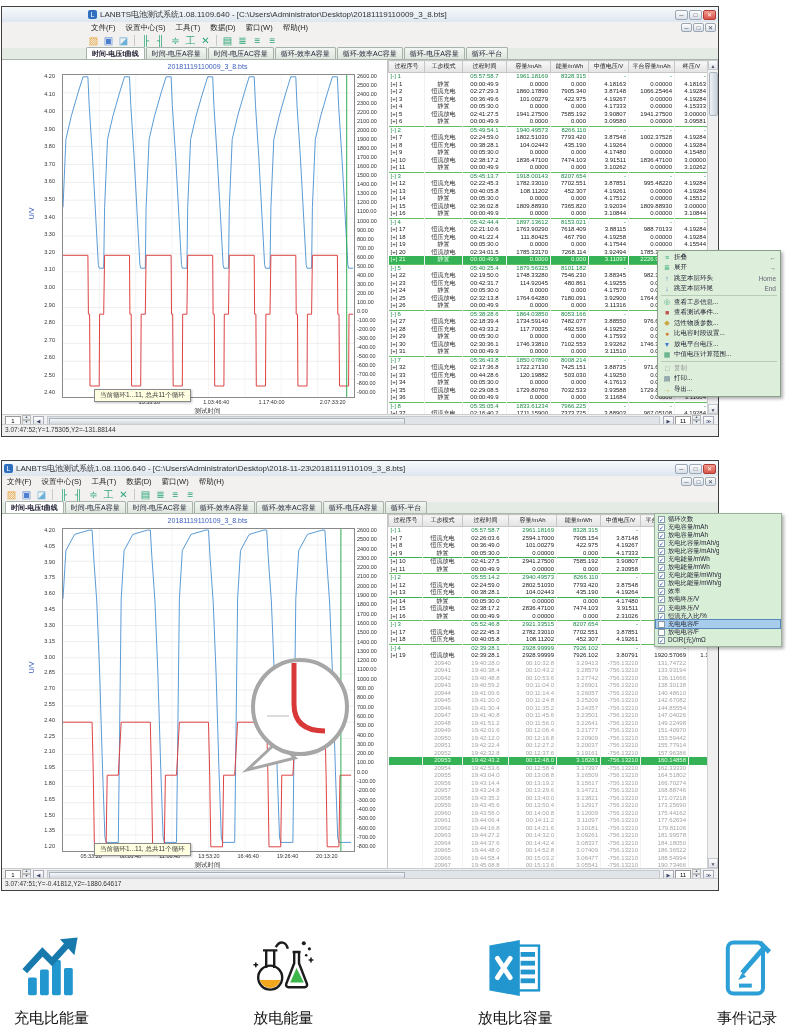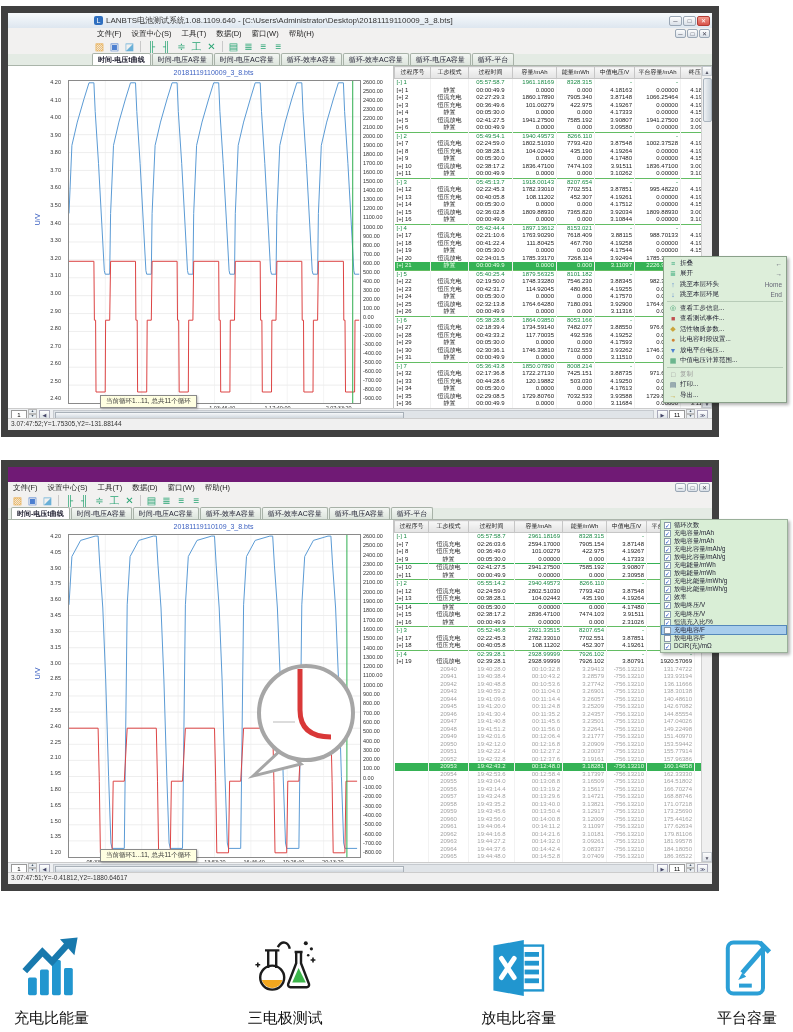--- a/index.html
+++ b/index.html
@@ -1,17 +1,17 @@
 <!DOCTYPE html>
 <html><head>
 <meta charset="utf-8">
 <style>
   html,body{margin:0;padding:0;}
   body{width:793px;height:1032px;background:#fff;font-family:"Liberation Sans",sans-serif;position:relative;overflow:hidden;}
-  .shot{position:absolute;left:1px;width:718px;height:431px;background:#701a75;border:7px solid #404040;box-sizing:border-box;}
+  .shot{position:absolute;left:1px;width:718px;height:431px;background:#a16207;border:1px solid #404040;box-sizing:border-box;}
   #win1{top:6px;} #win2{top:460px;}
   .titlebar{position:absolute;top:0;left:0;right:0;height:15px;background:linear-gradient(#f7fafc,#dde6ef);border-bottom:1px solid #c2ccd6;display:flex;align-items:center;font-size:8px;color:#333;}
   .app-icon{display:inline-block;width:9px;height:9px;background:#2f6fbf;color:#fff;font-size:7px;line-height:9px;text-align:center;margin:0 3px 0 2px;border-radius:2px;flex:none;}
   .tb-title{flex:1;white-space:nowrap;overflow:hidden;}
   .tb-ctls{display:flex;flex:none;margin-right:2px;}
   .ctl{width:13px;height:10px;border:1px solid #9aa7b5;background:linear-gradient(#fdfdfd,#d9e0e8);font-size:6px;line-height:9px;text-align:center;color:#445;margin-left:1px;border-radius:2px;box-sizing:border-box;}
   .ctl-close{background:linear-gradient(#f29b8e,#d9534a);color:#fff;border-color:#b23c35;}
   .menubar{position:absolute;top:15px;height:11px;left:0;right:0;background:#f2f1f0;border-bottom:1px solid #ddd;display:flex;align-items:center;font-size:7.5px;color:#222;}
   .mitem{padding:0 5px;white-space:nowrap;}
   .mdi-ctls{margin-left:auto;display:flex;margin-right:2px;}
@@ -882,20 +882,29 @@
         <span class="cm-icon" style="color: rgb(90, 111, 138);">▤</span>
         <span class="cm-label">打印...</span>
       </div>
       <div class="cm-item">
         <span class="cm-icon" style="color: rgb(202, 165, 60);">→</span>
         <span class="cm-label">导出...</span>
       </div>
     </div>
   </div>
 <div id="win2" class="shot">
+    <div class="titlebar">
+      <span class="app-icon">L</span>
+      <span class="tb-title">LANBTS电池测试系统1.08.1106.640 - [C:\Users\Administrator\Desktop\2018-11-23\20181119110109_3_8.bts]</span>
+      <div class="tb-ctls">
+        <span class="ctl">─</span>
+        <span class="ctl">□</span>
+        <span class="ctl ctl-close">✕</span>
+      </div>
+    </div>
     <div class="menubar">
       <span class="mitem">文件(F)</span>
       <span class="mitem">设置中心(S)</span>
       <span class="mitem">工具(T)</span>
       <span class="mitem">数据(D)</span>
       <span class="mitem">窗口(W)</span>
       <span class="mitem">帮助(H)</span>
       <div class="mdi-ctls">
         <span class="ctl">─</span>
         <span class="ctl">□</span>
@@ -1678,21 +1687,21 @@
           <path d="M19 18 V40 M29 18 V40 M15 18 H33"></path>
           <path d="M49 58 H66 L57 40 Z" fill="#3cb54a" stroke="none"></path>
           <path d="M52 20 H62 M54 20 V34 L44 60 A3 3 0 0 0 47 64 H67 A3 3 0 0 0 70 60 L60 34 V20"></path>
           <path d="M31 14 C36 5 44 7 46 16"></path>
           <circle cx="66" cy="9" r="2.5" fill="#1c1c1c" stroke="none"></circle>
           <circle cx="73" cy="16" r="2" fill="#1c1c1c" stroke="none"></circle>
           <circle cx="69" cy="24" r="1.6" fill="#1c1c1c" stroke="none"></circle>
           <path d="M75 27 V33 M72 30 H78" stroke-width="2"></path>
           <path d="M6 33 V39 M3 36 H9" stroke-width="2"></path>
         </svg></div>
-      <div class="f-label">三电极测试</div>
+      <div class="f-label">放电能量</div>
     </div>
     <div class="feature">
       <div class="f-icon"><svg viewBox="0 0 80 80">
           <rect x="42" y="12" width="28" height="56" fill="#fff" stroke="#2196cf" stroke-width="3"></rect>
           <g fill="#2196cf">
             <rect x="47" y="20" width="18" height="6"></rect>
             <rect x="47" y="31" width="18" height="6"></rect>
             <rect x="47" y="42" width="18" height="6"></rect>
             <rect x="47" y="53" width="18" height="6"></rect>
             <path d="M8 12 L46 5 V75 L8 68 Z"></path>
@@ -1702,15 +1711,15 @@
       <div class="f-label">放电比容量</div>
     </div>
     <div class="feature">
       <div class="f-icon"><svg viewBox="0 0 80 80" fill="none" stroke="#2b9fd6">
           <rect x="16" y="8" width="44" height="64" rx="7" stroke-width="5"></rect>
           <path d="M30 62 H46" stroke-width="5"></path>
           <path d="M34 46 L62 14" stroke-width="6"></path>
           <path d="M29 55 L34 46 L39 51 Z" fill="#2b9fd6" stroke="none"></path>
           <path d="M56 8 L68 20" stroke-width="6"></path>
         </svg></div>
-      <div class="f-label">平台容量</div>
+      <div class="f-label">事件记录</div>
     </div>
   </div>
 
 </body></html>

